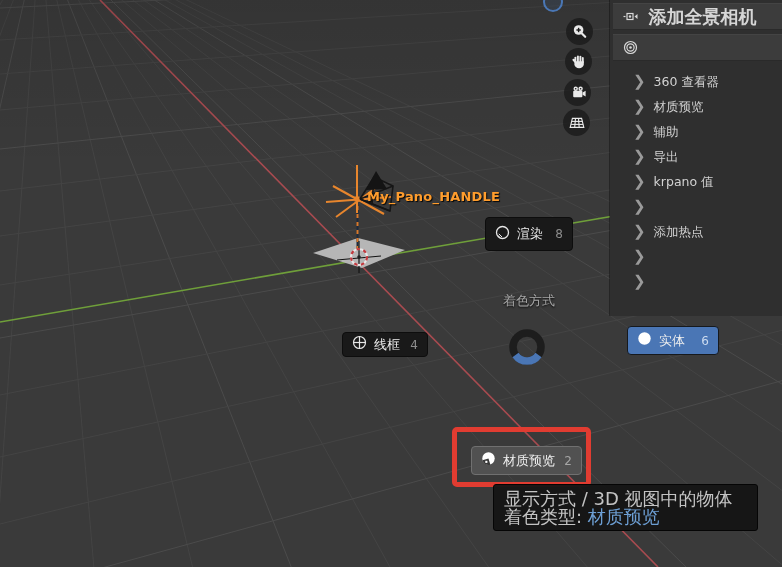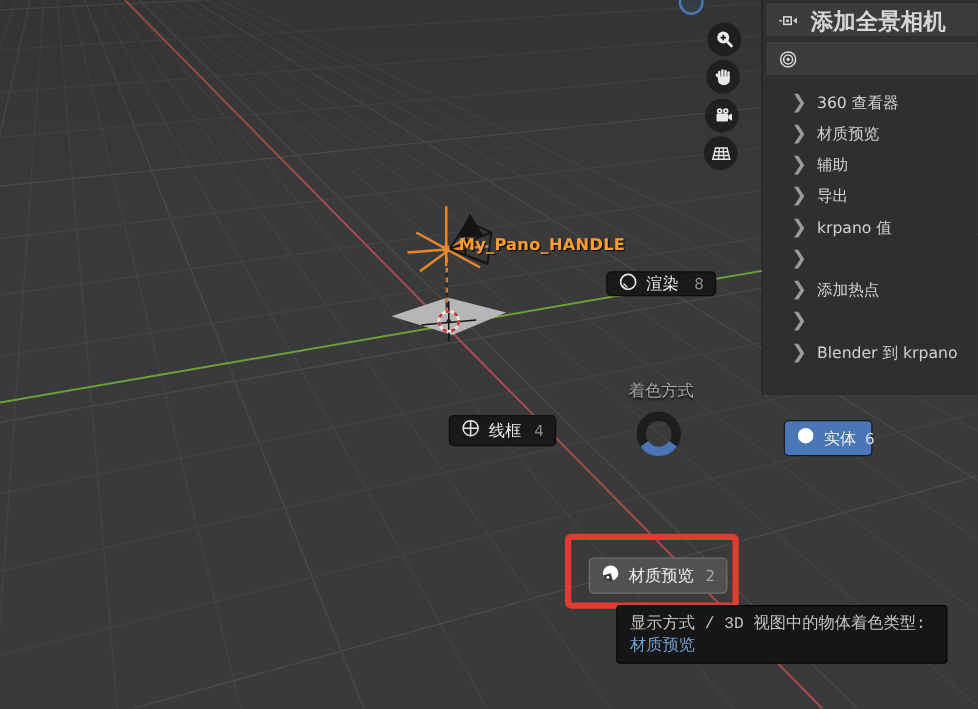--- a/index.html
+++ b/index.html
@@ -42,21 +42,21 @@
   .pie-btn .pkey{margin-left:auto;font-size:12px;}
   .pie-dark .pkey{color:#8d8d8d;}
   .pie-blue .pkey{color:#ccdbef;}
   .pie-hover .pkey{color:#a6a6a6;}
   
   .annot-box{z-index:6;left:452px;top:427px;width:139px;height:60px;box-sizing:border-box;
     border:5px solid #e13c31;border-radius:5px;pointer-events:none;}
   
   .tooltip{z-index:7;left:493px;top:484px;width:265px;height:47px;box-sizing:border-box;
     background:rgba(21,21,21,.96);border:1px solid #050505;border-radius:3px;
-    padding:5px 10px;font-size:13px;line-height:18px;color:#c3c3c3;font-family:Liberation Mono, monospace;}
+    padding:5px 10px;font-size:18px;line-height:18px;color:#c3c3c3;}
   .tooltip .hl{color:#6d9fd4;}
 </style>
 </head>
 <body>
 
 <svg id="viewport-svg" width="782" height="567">
   <g id="grid-lines">
       <line x1="40" y1="-70" x2="-560" y2="640" stroke="#4b4b4b" stroke-width="1"></line>
       <line x1="40" y1="-70" x2="-450" y2="640" stroke="#444444" stroke-width="1"></line>
       <line x1="40" y1="-70" x2="-340" y2="640" stroke="#444444" stroke-width="1"></line>
@@ -229,58 +229,57 @@
       </div>
     <div class="side-row">
       <span class="chev">❯</span>
       <span class="rlabel">添加热点</span>
       </div>
     <div class="side-row">
       <span class="chev">❯</span>
       </div>
     <div class="side-row">
       <span class="chev">❯</span>
-      <span class="rlabel">Blender 到 krpano</span>
       </div>
   </div>
 </div>
 
-<div class="abs pie-title" style="left:503px;top:304px;">着色方式</div>
+<div class="abs pie-title" style="left:503px;top:292px;">着色方式</div>
 
 <svg class="abs" style="left:505px;top:325px;z-index:5;" width="44" height="44">
   <circle cx="22" cy="22" r="14" fill="none" stroke="#1d1d1d" stroke-width="7.5"></circle>
   <path d="M 33.5 30 A 14 14 0 0 1 10.5 30" fill="none" stroke="#4a76b5" stroke-width="7.5"></path>
 </svg>
 
-<div class="abs pie-btn pie-dark" style="left:485px;top:217px;width:88px;height:20px;">
+<div class="abs pie-btn pie-dark" style="left:485px;top:217px;width:88px;height:34px;">
   <span>
     <svg width="15" height="15">
         <circle cx="7.5" cy="7.5" r="6" fill="none" stroke="#e6e6e6" stroke-width="1.3"></circle>
     <path d="M2.1 9.3 A6 6 0 0 0 6.2 13.3 L2.9 10 Z" fill="#e6e6e6"></path>
     <line x1="2.6" y1="10.4" x2="5.2" y2="13" stroke="#e6e6e6" stroke-width="1"></line>
     <line x1="3.8" y1="8.8" x2="7" y2="12" stroke="#e6e6e6" stroke-width="1"></line>
       </svg>
   </span>
   <span class="plabel">渲染</span>
   <span class="pkey">8</span>
 </div>
 
-<div class="abs pie-btn pie-dark" style="left:342px;top:332px;width:86px;height:25px;margin-left:17px;">
+<div class="abs pie-btn pie-dark" style="left:342px;top:332px;width:86px;height:25px;">
   <span>
     <svg width="15" height="15" fill="none" stroke="#e6e6e6" stroke-width="1.2">
       <circle cx="7.5" cy="7.5" r="6"></circle>
       <line x1="1.5" y1="7.5" x2="13.5" y2="7.5"></line>
       <line x1="7.5" y1="1.5" x2="7.5" y2="13.5"></line>
       </svg>
   </span>
   <span class="plabel">线框</span>
   <span class="pkey">4</span>
 </div>
 
-<div class="abs pie-btn pie-blue" style="left:627px;top:336px;width:71px;height:29px;">
+<div class="abs pie-btn pie-blue" style="left:627px;top:326px;width:92px;height:29px;">
   <span>
     <svg width="15" height="15">
         <circle cx="7.5" cy="7.5" r="6.2" fill="#ffffff"></circle>
       </svg>
   </span>
   <span class="plabel">实体</span>
   <span class="pkey">6</span>
 </div>
 
 <div class="abs pie-btn pie-hover" style="left:471px;top:446px;width:111px;height:29px;">

